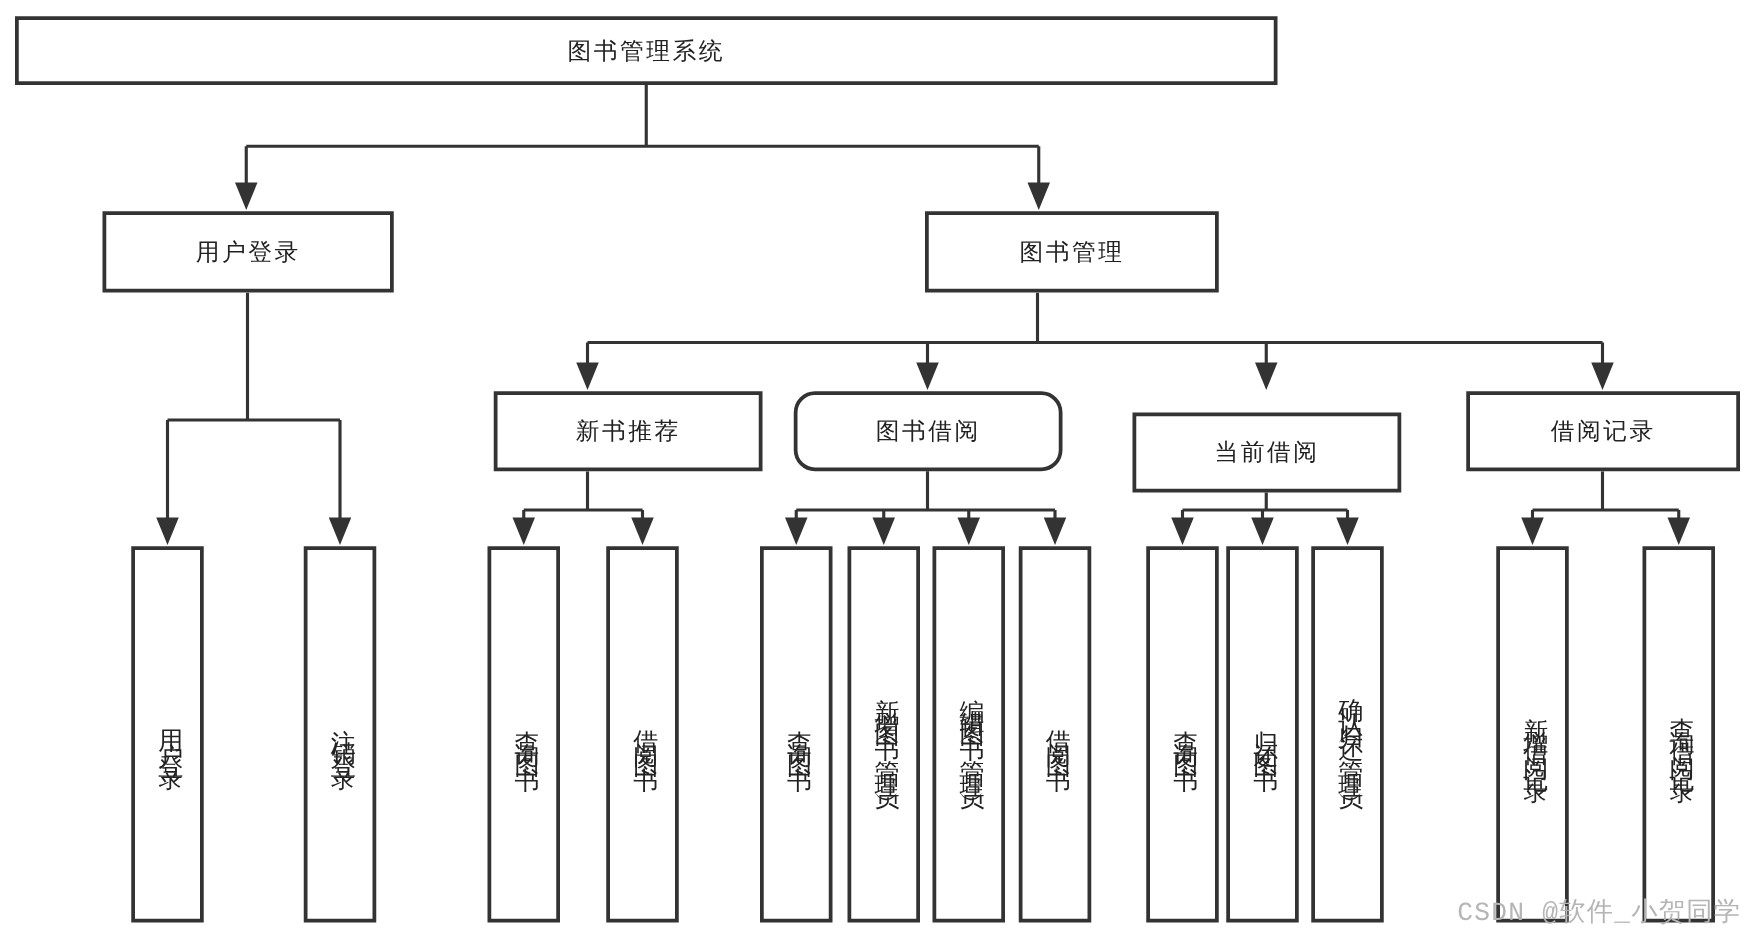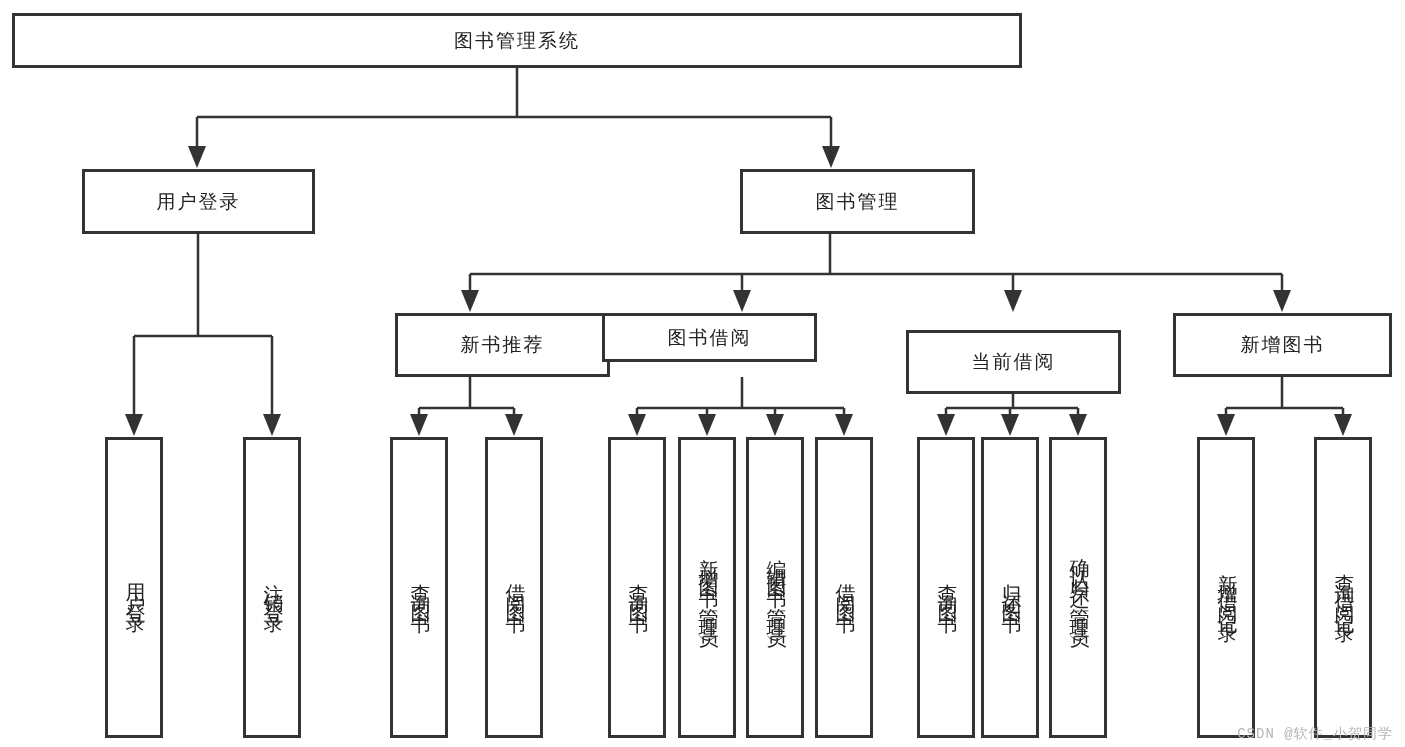--- a/index.html
+++ b/index.html
@@ -14,21 +14,21 @@
     color:#222222;
   }
   .h-node{font-size:19px;letter-spacing:2px;white-space:nowrap;}
   .v-node{font-size:20px;}
   .v-node .vtext{
     writing-mode:vertical-rl;text-orientation:mixed;
     letter-spacing:10px;line-height:1.1;
   }
   .watermark{
     position:absolute;right:12px;bottom:4px;z-index:2;
-    font-size:14px;color:#b5b5b5;letter-spacing:1px;white-space:nowrap;
+    font-size:21px;color:#b5b5b5;letter-spacing:1px;white-space:nowrap;
   }
 </style>
 </head>
 <body>
 
 <div class="canvas">
 
   <svg class="connectors" width="1405" height="747" viewBox="0 0 1405 747">
     <g stroke="#333333" stroke-width="2.5" fill="none">
       <path d="M517 68 V117 M197 117 H831 M197 117 V148 M831 117 V148"></path>
@@ -69,28 +69,28 @@
   <div class="node h-node" style="left:82px;top:169px;width:233px;height:65px;">
     <span>用户登录</span>
   </div>
   <div class="node h-node" style="left:712px;top:169px;width:235px;height:65px;margin-left:28px;">
     <span>图书管理</span>
   </div>
 
   <div class="node h-node" style="left:363px;top:313px;width:215px;height:64px;margin-left:32px;">
     <span>新书推荐</span>
   </div>
-  <div class="node h-node" style="left:602px;top:313px;width:215px;height:49px;">
+  <div class="node h-node" style="left:635px;top:313px;width:215px;height:64px;border-radius:17px;">
     <span>图书借阅</span>
   </div>
   <div class="node h-node" style="left:906px;top:330px;width:215px;height:64px;">
     <span>当前借阅</span>
   </div>
   <div class="node h-node" style="left:1173px;top:313px;width:219px;height:64px;">
-    <span>新增图书</span>
+    <span>借阅记录</span>
   </div>
 
   <div class="node v-node" style="left:105px;top:437px;width:58px;height:301px;">
     <span class="vtext">用户登录</span>
   </div>
   <div class="node v-node" style="left:243px;top:437px;width:58px;height:301px;">
     <span class="vtext">注销登录</span>
   </div>
 
   <div class="node v-node" style="left:390px;top:437px;width:58px;height:301px;">

